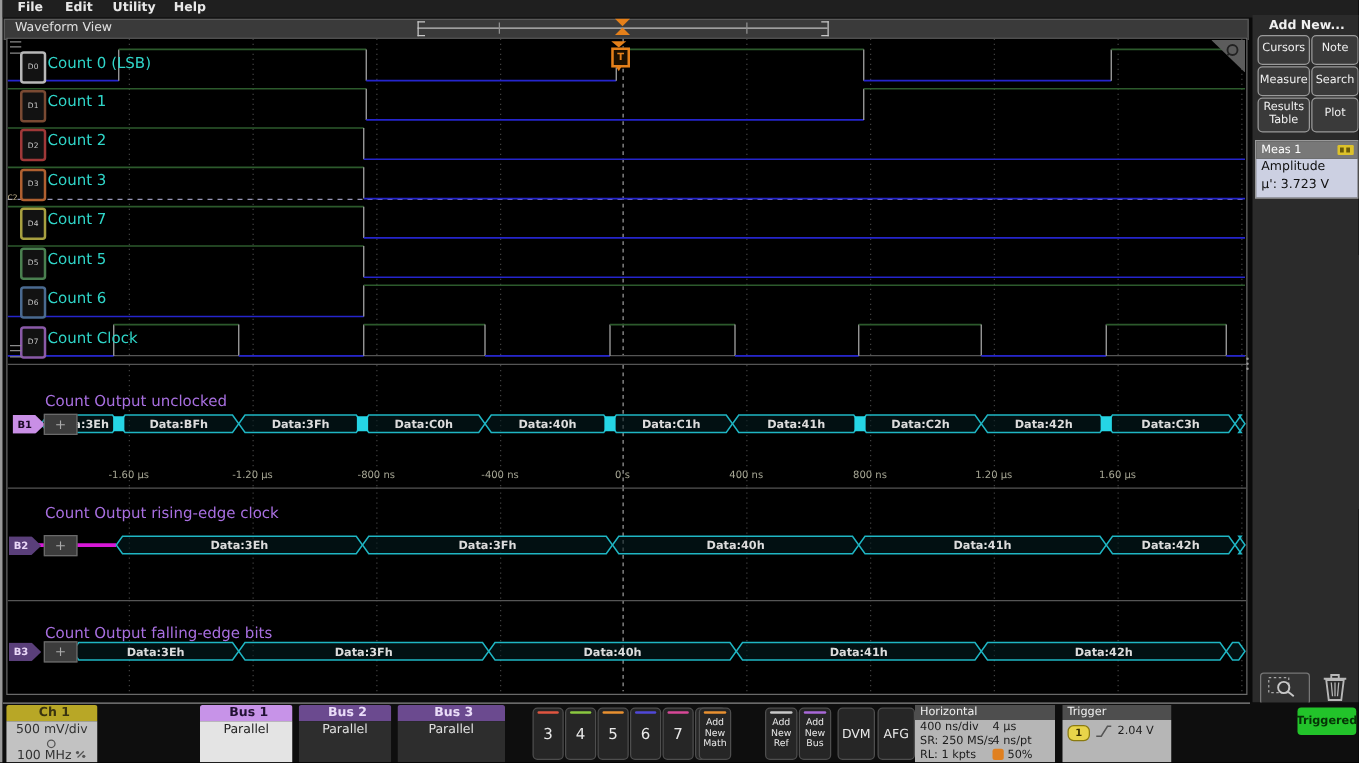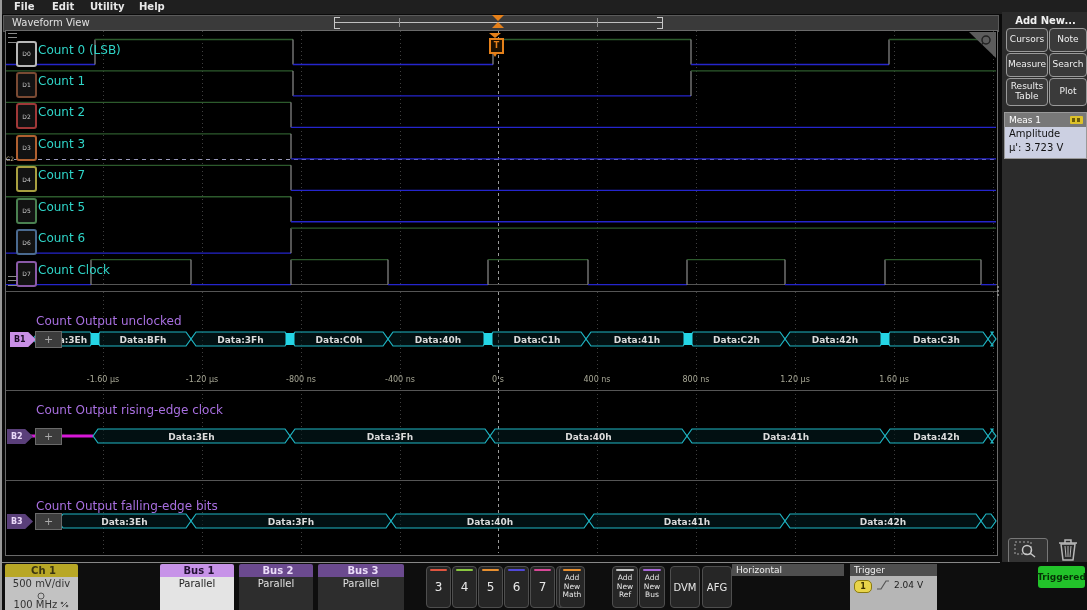--- a/index.html
+++ b/index.html
@@ -442,20 +442,29 @@
         <div class="util-btn" style="left: 668px;">
           <span>DVM</span>
         </div>
         <div class="util-btn" style="left: 700px;">
           <span>AFG</span>
         </div>
       </div>
 
     <div class="stat-panel" style="left:730px;width:112px;">
       <div class="sp-head">Horizontal</div>
+      <div class="sp-body">
+        <span style="left:4px;top:1px;">400 ns/div</span>
+        <span style="left:62px;top:1px;">4 μs</span>
+        <span style="left:4px;top:12px;">SR: 250 MS/s</span>
+        <span style="left:62px;top:12px;">4 ns/pt</span>
+        <span style="left:4px;top:23px;">RL: 1 kpts</span>
+        <span style="left:62px;top:23px;width:9px;height:9px;background:#e08020;border-radius:2px;"></span>
+        <span style="left:74px;top:23px;">50%</span>
+      </div>
     </div>
 
     <div class="stat-panel" style="left:848px;width:87px;">
       <div class="sp-head">Trigger</div>
       <div class="sp-body">
         <span class="ycap">1</span>
         <svg width="14" height="12" style="position:absolute;left:26px;top:3px;">
             <polyline points="1,10 5,10 10,2 13,2" fill="none" stroke="#555" stroke-width="1.2"></polyline>
           </svg>
         <span style="left:44px;top:4px;">2.04 V</span>

